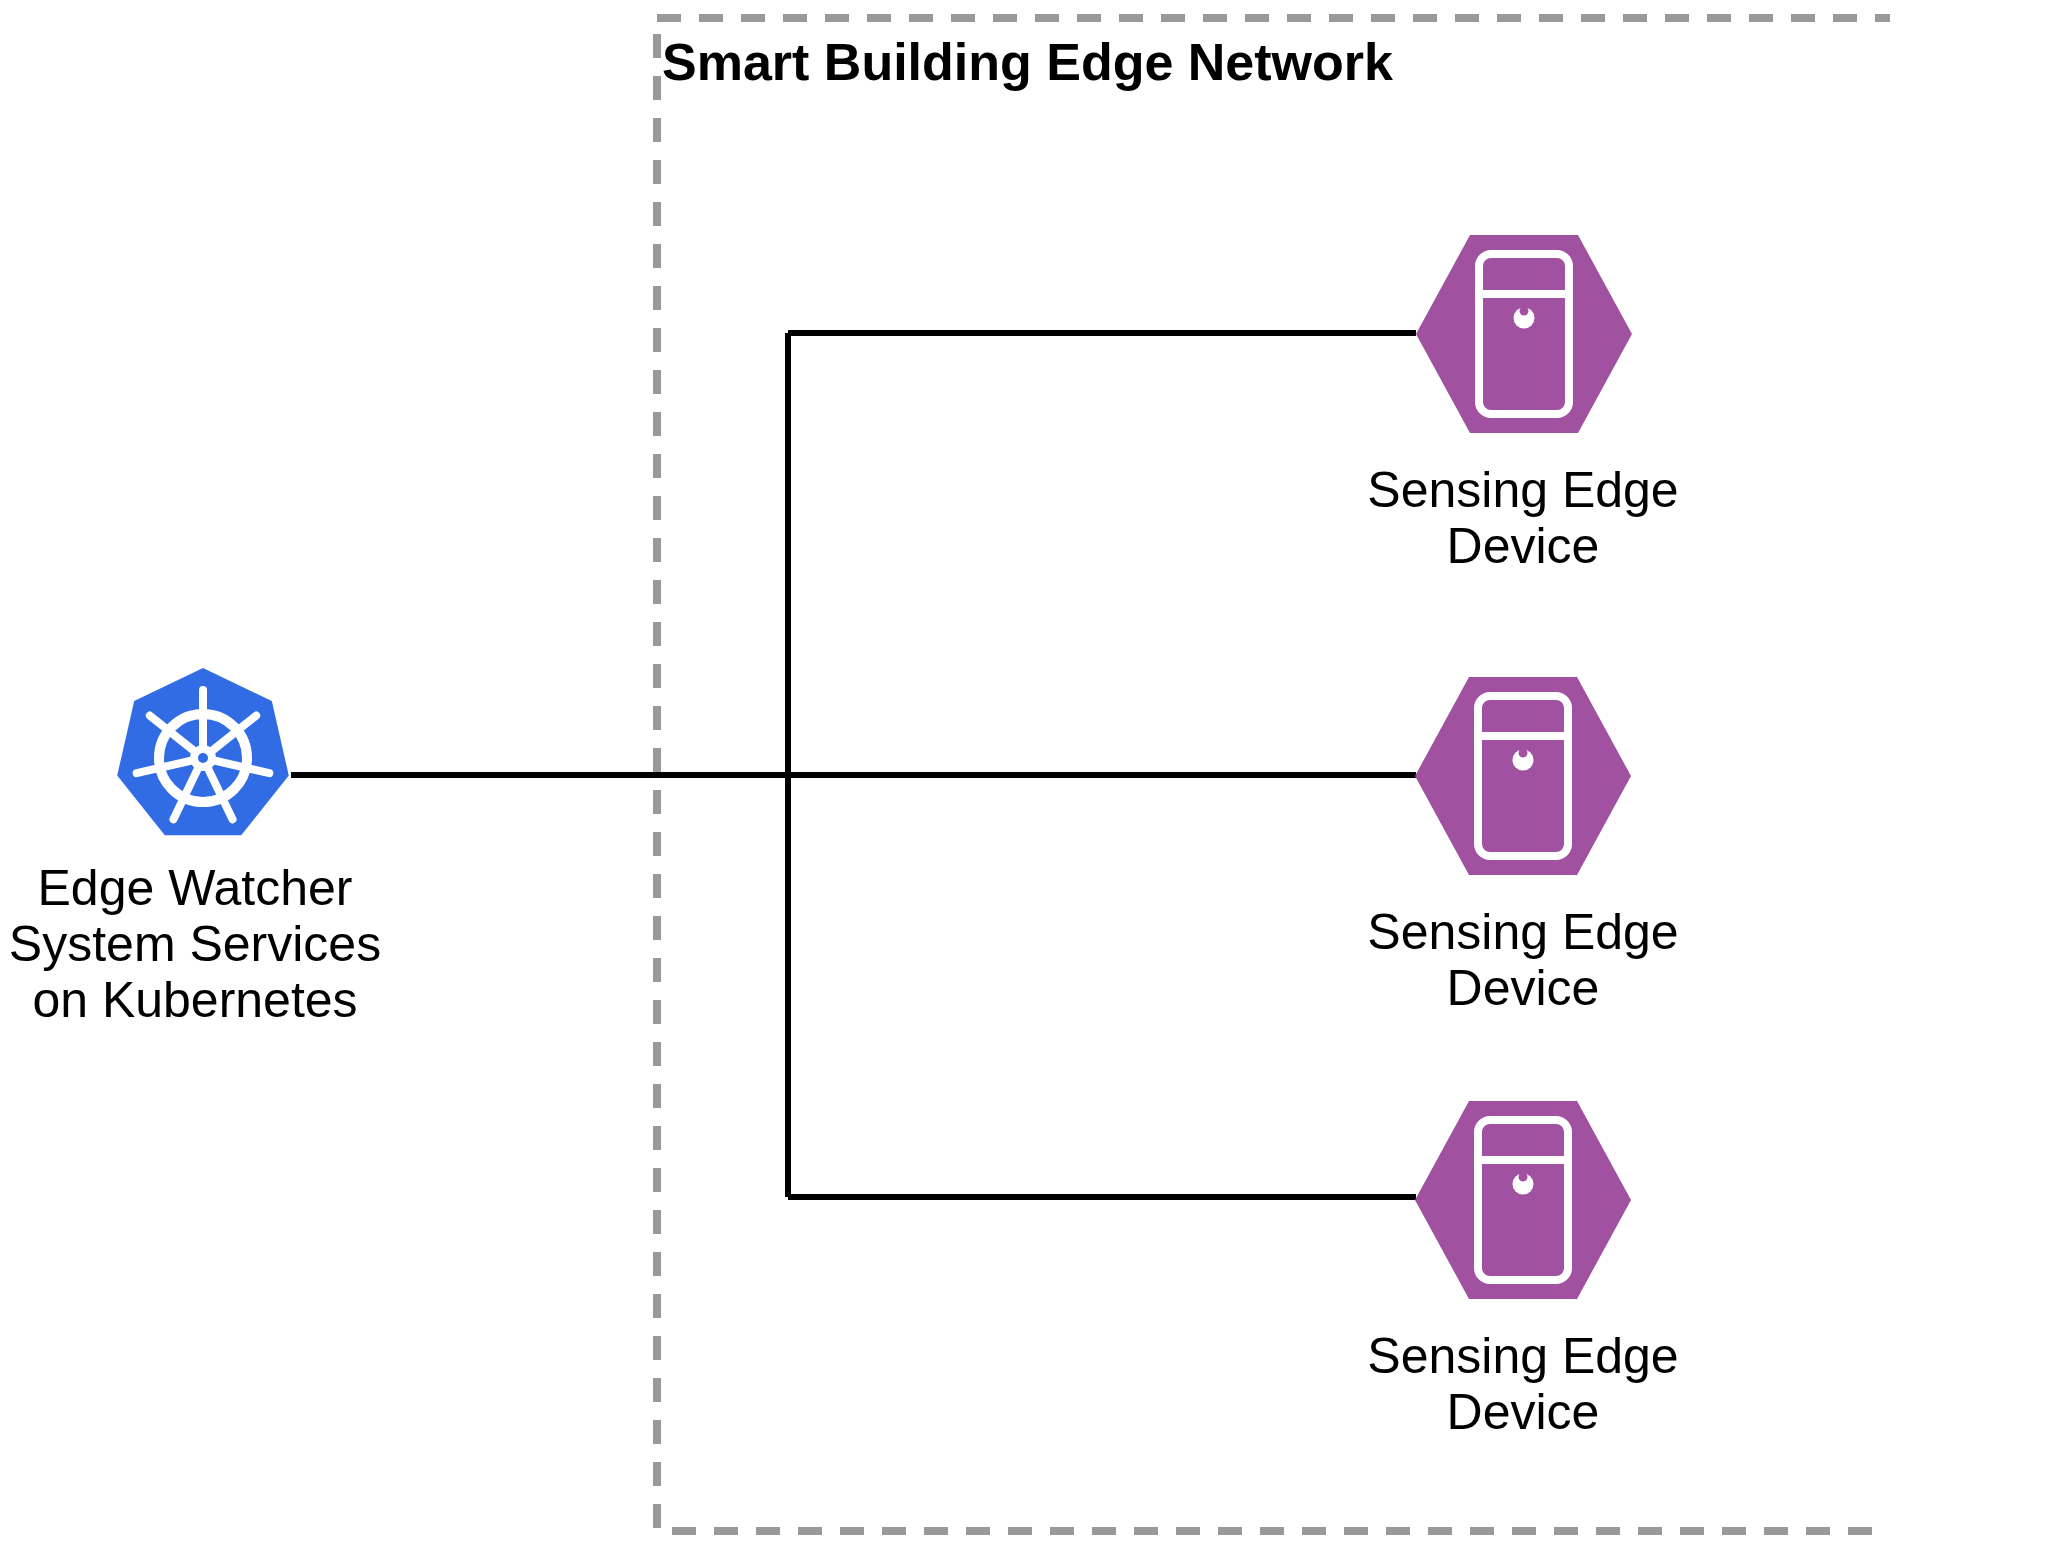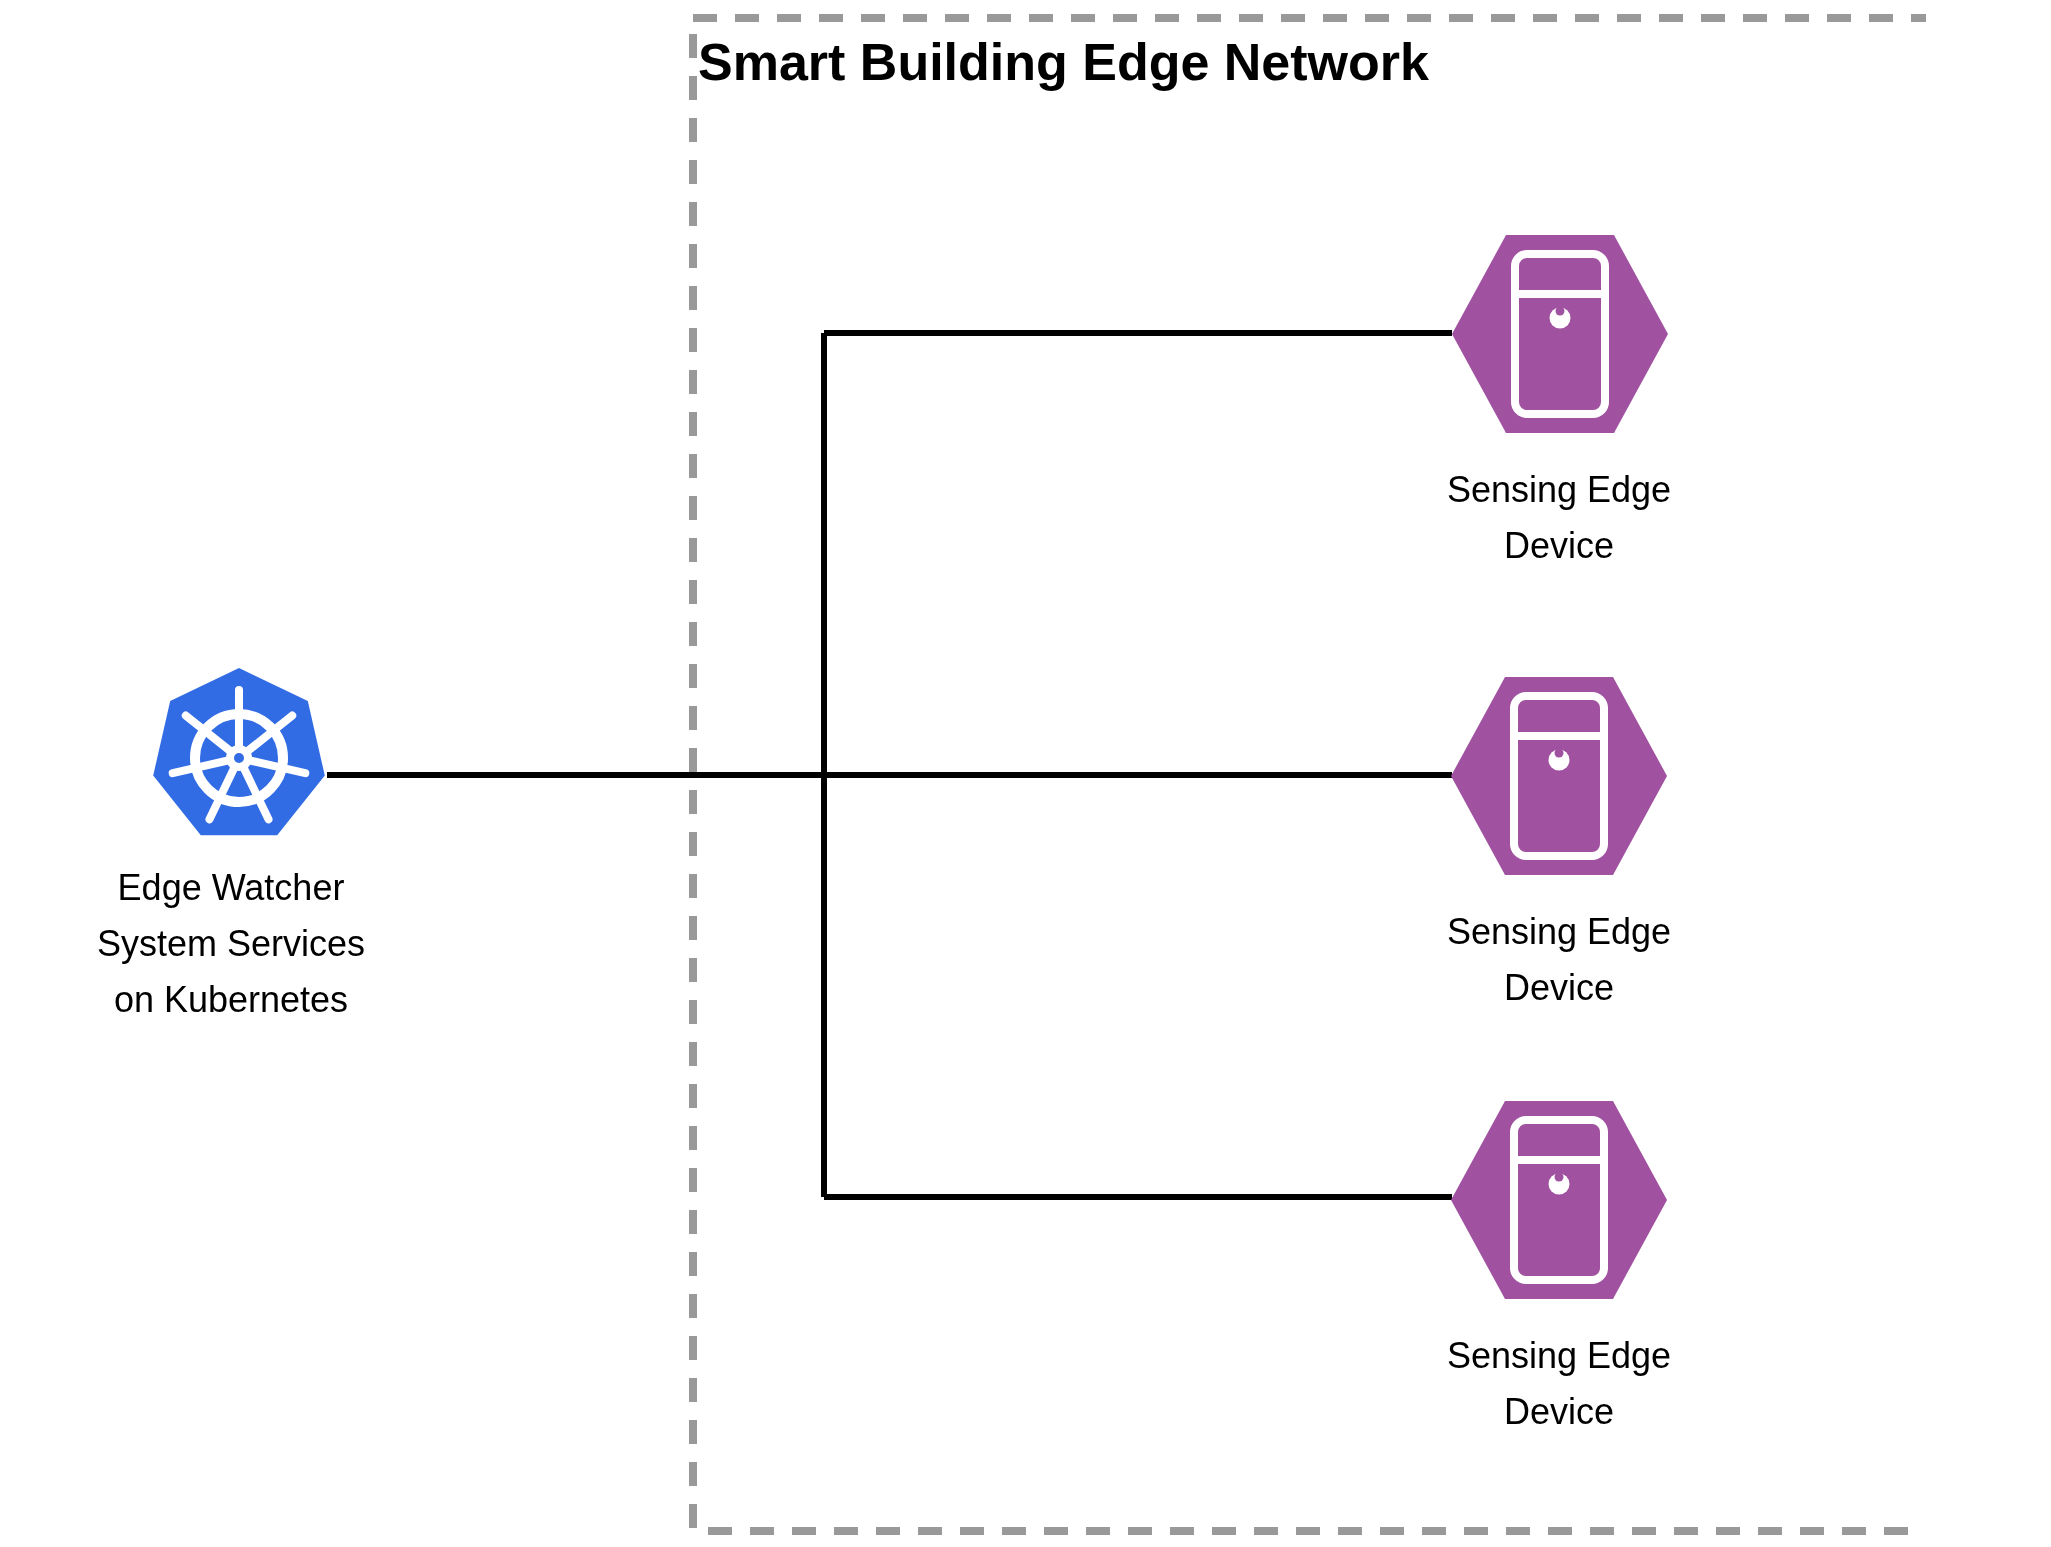--- a/index.html
+++ b/index.html
@@ -11,21 +11,20 @@
     --canvas-bg: #ffffff;
   }
   html, body { margin: 0; padding: 0; background: #ffffff; }
   .canvas {
     position: relative;
     width: 1890px;
     height: 1547px;
     background: var(--canvas-bg);
     font-family: "Liberation Sans", "DejaVu Sans", sans-serif;
     overflow: hidden;
-    margin-left: 36px;
   }
   .shape-layer { position: absolute; left: 0; top: 0; }
   .boundary { fill: none; stroke: var(--border-gray); stroke-width: 8; stroke-dasharray: 24 18; }
   .conn { stroke: var(--line-black); stroke-width: 6; fill: none; }
   .hepta { fill: var(--kubernetes-blue); }
   .wheel-rim { stroke: #ffffff; stroke-width: 10; fill: none; }
   .wheel-spoke { stroke: #ffffff; stroke-width: 8; stroke-linecap: round; }
   .wheel-hub { fill: #ffffff; }
   .wheel-hole { fill: var(--kubernetes-blue); }
   .hex { fill: var(--device-purple); }
@@ -39,21 +38,21 @@
     top: 36px;
     font-size: 52px;
     font-weight: bold;
     line-height: 1.0;
     color: var(--text-black);
     white-space: nowrap;
   }
   .node-label {
     position: absolute;
     text-align: center;
-    font-size: 36px;
+    font-size: 50px;
     line-height: 56px;
     color: var(--text-black);
   }
   .k8s-label { left: -105px; top: 860px; width: 600px; }
   .device-label-1 { left: 1273px; top: 462px; width: 500px; }
   .device-label-2 { left: 1273px; top: 904px; width: 500px; }
   .device-label-3 { left: 1273px; top: 1328px; width: 500px; }
 </style>
 </head>
 <body>

